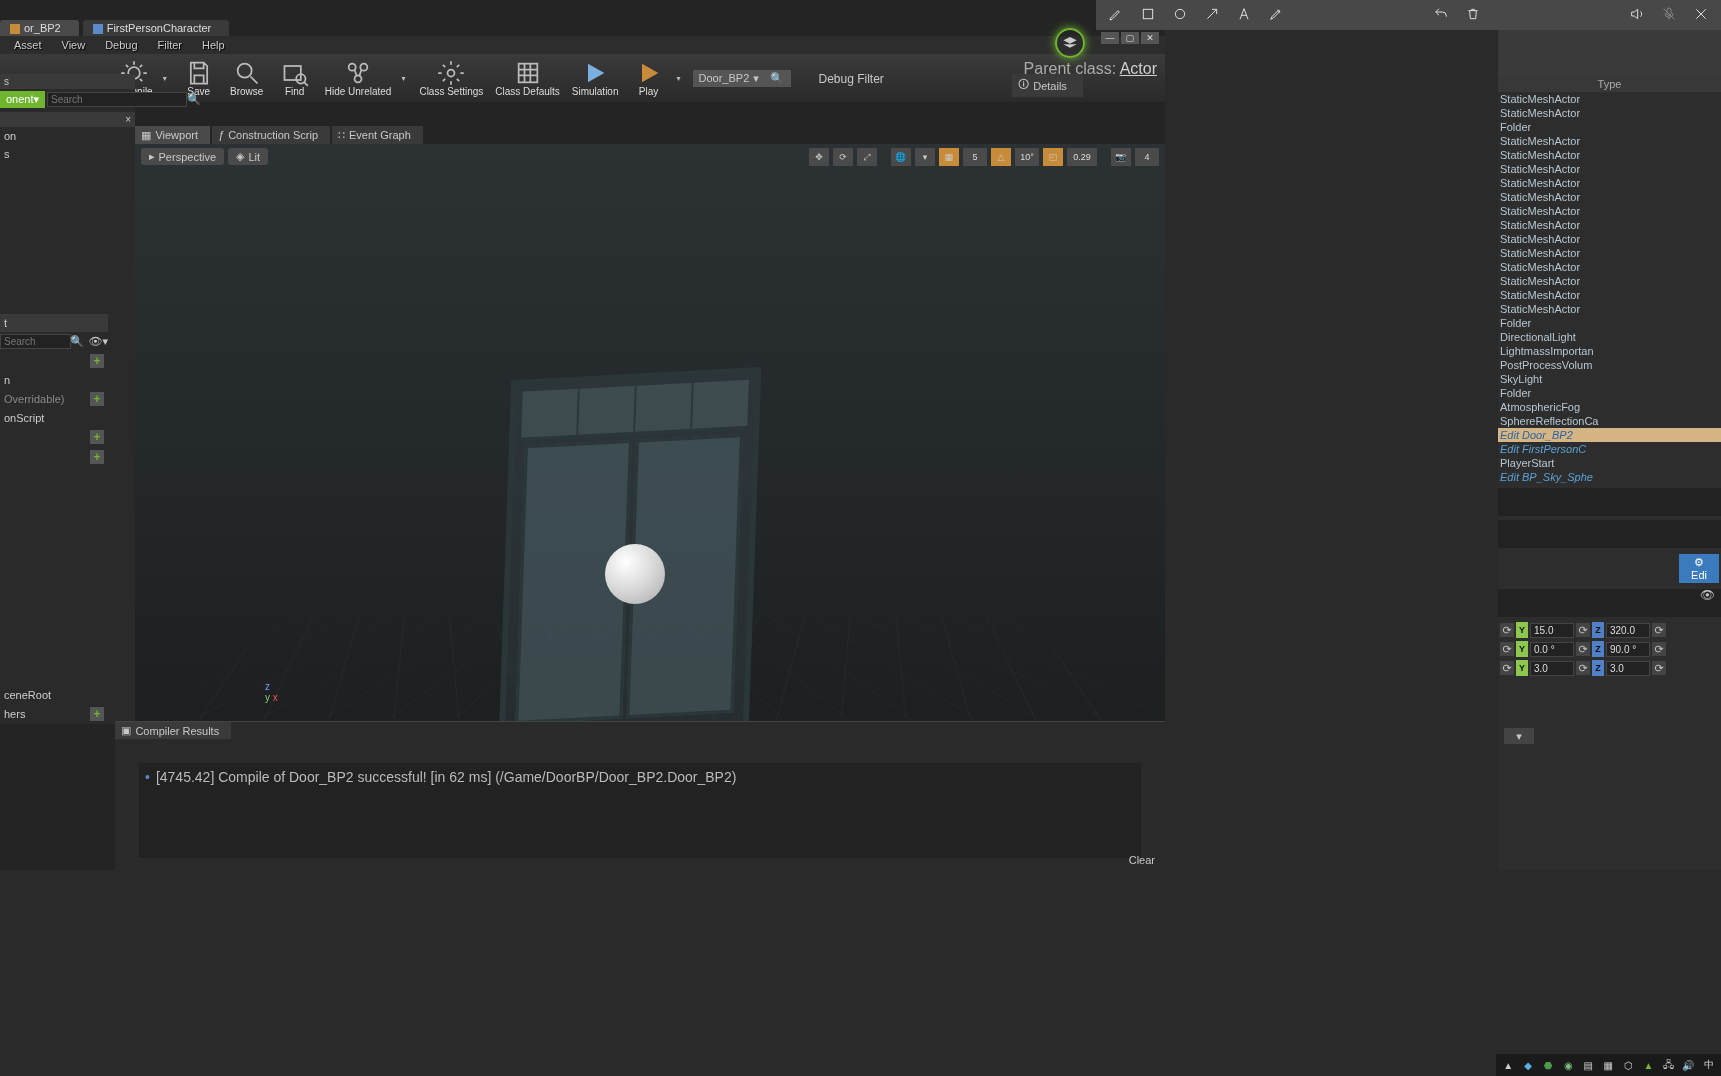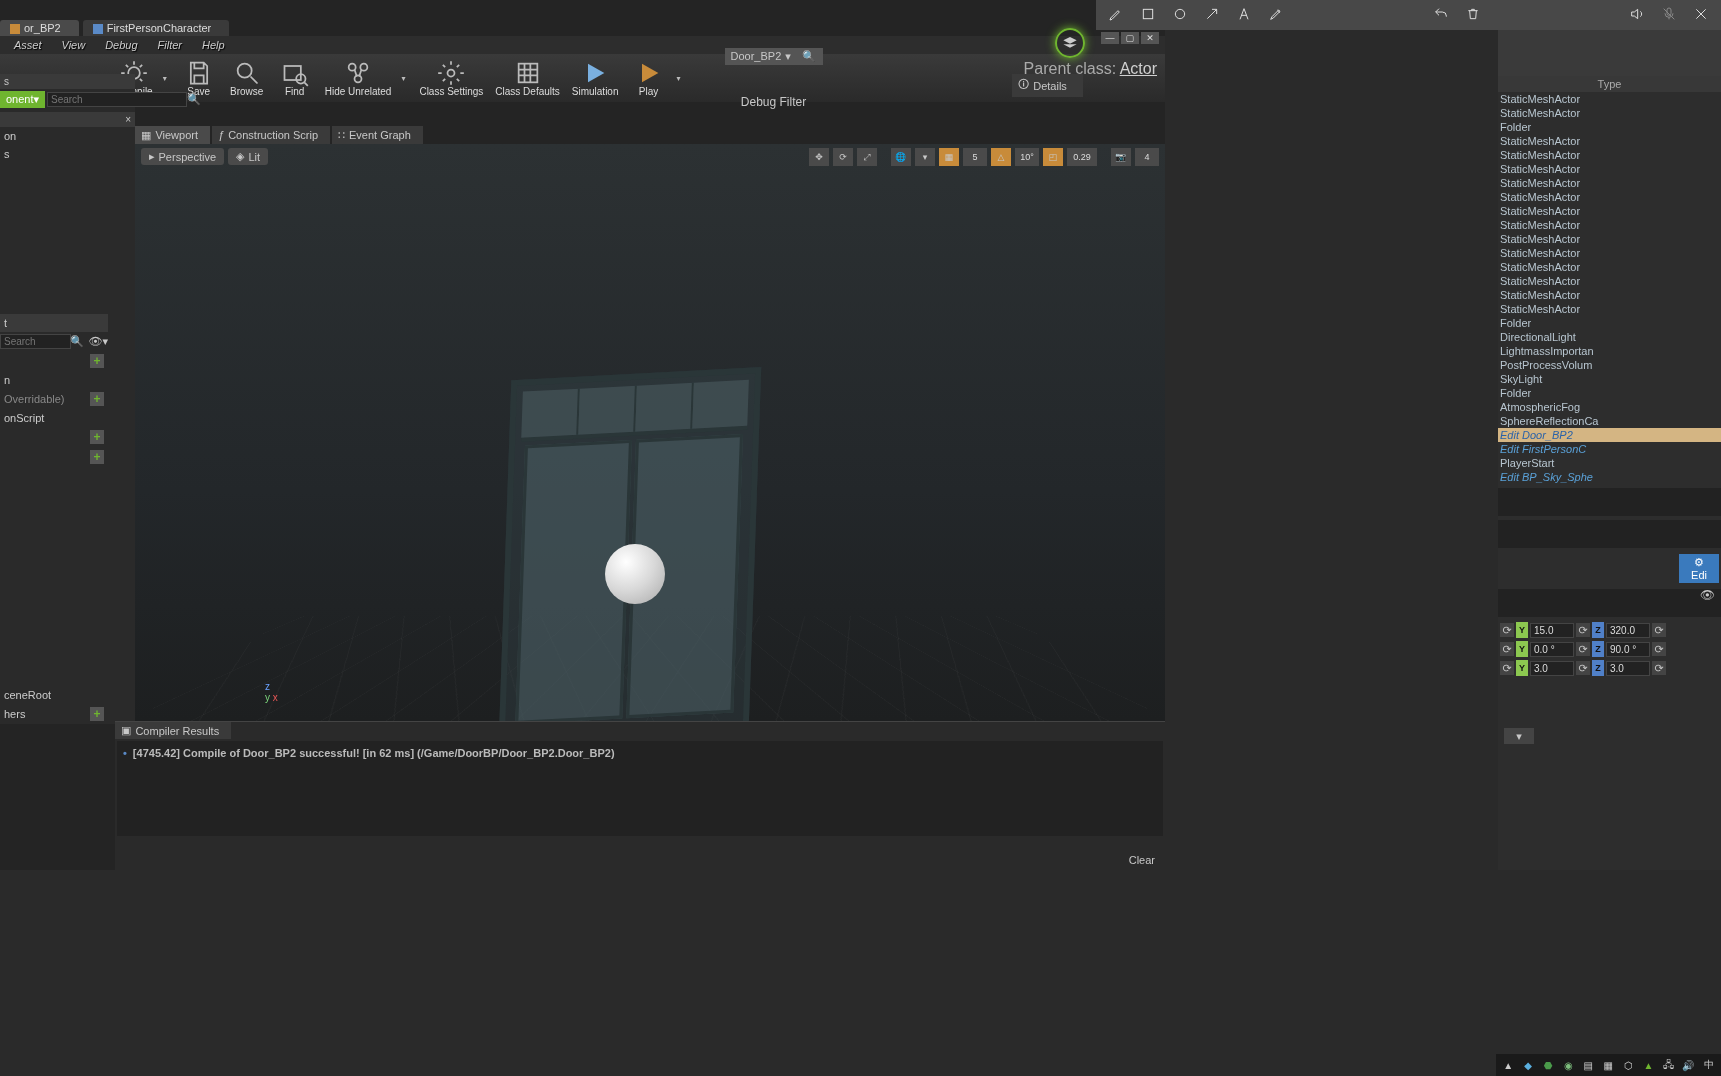--- a/index.html
+++ b/index.html
@@ -1,17 +1,17 @@
 <!DOCTYPE html>
 <html><head>
 <meta charset="utf-8">
 <style>
 * { margin:0; padding:0; box-sizing:border-box; font-family:"Segoe UI",Tahoma,sans-serif; }
 body { width:1721px; height:1076px; background:#2a2a2a; color:#c8c8c8; font-size:11px; overflow:hidden; position:relative; }
-.text-shadow { text-shadow:1px 1px 1px #000;font-style:italic; }
+.text-shadow { text-shadow:1px 1px 1px #000; }
 
 
 .anno-bar { position:absolute; top:0; right:0; width:625px; height:30px; background:#484848; display:flex; align-items:center; gap:16px; padding:0 12px; z-index:50; }
 .anno-bar .spacer { flex:1; }
 .anno-bar svg { width:16px; height:16px; stroke:#ddd; stroke-width:1.5; fill:none; cursor:pointer; }
 .anno-bar .disabled svg { stroke:#888; }
 
 
 .editor { position:absolute; top:0; left:0; width:1165px; height:870px; background:#242424; }
 .title-tabs { height:18px; background:#1a1a1a; display:flex; align-items:center; }
@@ -30,21 +30,21 @@
 .parent-class { position:absolute; right:8px; top:60px; color:#aaa; font-size:16px; }
 .parent-class a { color:#d0d0d0; text-decoration:underline; cursor:pointer; }
 
 .toolbar { height:48px; display:flex; align-items:center; background:linear-gradient(#3a3a3a,#2a2a2a); padding:0 0 0 110px; }
 .tbtn { display:flex; flex-direction:column; align-items:center; justify-content:center; padding:2px 6px; min-width:48px; cursor:pointer; color:#ddd; }
 .tbtn .ticon { width:28px; height:28px; display:flex; align-items:center; justify-content:center; }
 .tbtn .tlabel { font-size:10px; margin-top:-1px; }
 .tbtn.wide { min-width:70px; }
 .tcaret { width:12px; display:flex; align-items:center; justify-content:center; cursor:pointer; margin-right:4px; }
 .tcaret::after { content:"▾"; color:#bbb; font-size:8px; }
-.debug-filter { display:flex; flex-direction:column; align-items:center; margin-left:36px;gap:28px; }
+.debug-filter { display:flex; flex-direction:row; align-items:center; margin-left:4px;gap:28px; }
 .debug-filter .dd { background:#555; padding:2px 6px; font-size:11px; cursor:pointer; display:flex; align-items:center; gap:4px; }
 .debug-filter .lbl { font-size:12px; margin-top:2px; }
 
 
 .left-strip { position:absolute; left:0; top:74px; width:135px; height:650px; background:#2a2a2a; }
 .left-strip .hdr { background:#3a3a3a; padding:2px 4px; font-size:10px; display:flex; justify-content:space-between; align-items:center; }
 .left-strip .hdr .x { cursor:pointer; }
 .left-strip .add-comp { background:#6fb52f; color:#fff; padding:2px 6px; font-size:11px; width:45px; display:flex; justify-content:space-between; margin:2px 0; cursor:pointer; }
 .left-strip .search { display:flex; align-items:center; }
 .left-strip .search input { flex:1; min-width:0; background:#222; border:1px solid #444; color:#ccc; padding:1px 3px; font-size:10px; }
@@ -78,21 +78,21 @@
 .door-handle { position:absolute; top:45%; width:6px; height:14px; background:#aaa; border-radius:2px; }
 .door-panel:first-child .door-handle { right:-2px; }
 .door-panel:last-child .door-handle { left:-2px; }
 .sky-sphere { position:absolute; left:470px; top:400px; width:60px; height:60px; border-radius:50%; background:radial-gradient(circle at 35% 30%, #fff, #d8d8d8 50%, #a8a8a8); }
 .gizmo { position:absolute; left:130px; bottom:18px; font-size:10px; }
 .gizmo .x { color:#e85555; } .gizmo .y { color:#7cd67c; } .gizmo .z { color:#6aa1ff; }
 
 
 .compiler { position:absolute; left:115px; right:0; top:721px; bottom:0; background:#2a2a2a; border-top:1px solid #444; }
 .compiler .tab { display:inline-flex; align-items:center; gap:4px; background:#3a3a3a; padding:2px 12px 2px 6px; font-size:11px; }
-.compiler .body { background:#222; margin:2px; height:95px; padding:6px; font-family:Consolas,monospace; font-size:11px; color:#bbb;font-weight:bold; }
+.compiler .body { background:#222; margin:24px; height:95px; padding:6px; font-family:Consolas,monospace; font-size:14px; color:#bbb; }
 .compiler .body .bullet { color:#5a8ac7; margin-right:6px; }
 .compiler .clear { position:absolute; right:10px; bottom:4px; cursor:pointer; }
 
 
 .details-tab { position:absolute; left:1012px; top:74px; background:#3a3a3a; padding:2px 16px 2px 6px; display:flex; align-items:center; gap:4px; cursor:pointer; font-size:11px; }
 
 
 .right-panel { position:absolute; right:0; top:30px; width:223px; height:840px; background:#2d2d2d; }
 .right-panel .bigbar { height:46px; background:#3a3a3a; }
 .right-panel .type-hdr { background:#383838; padding:2px 8px; text-align:center; color:#aaa; }

